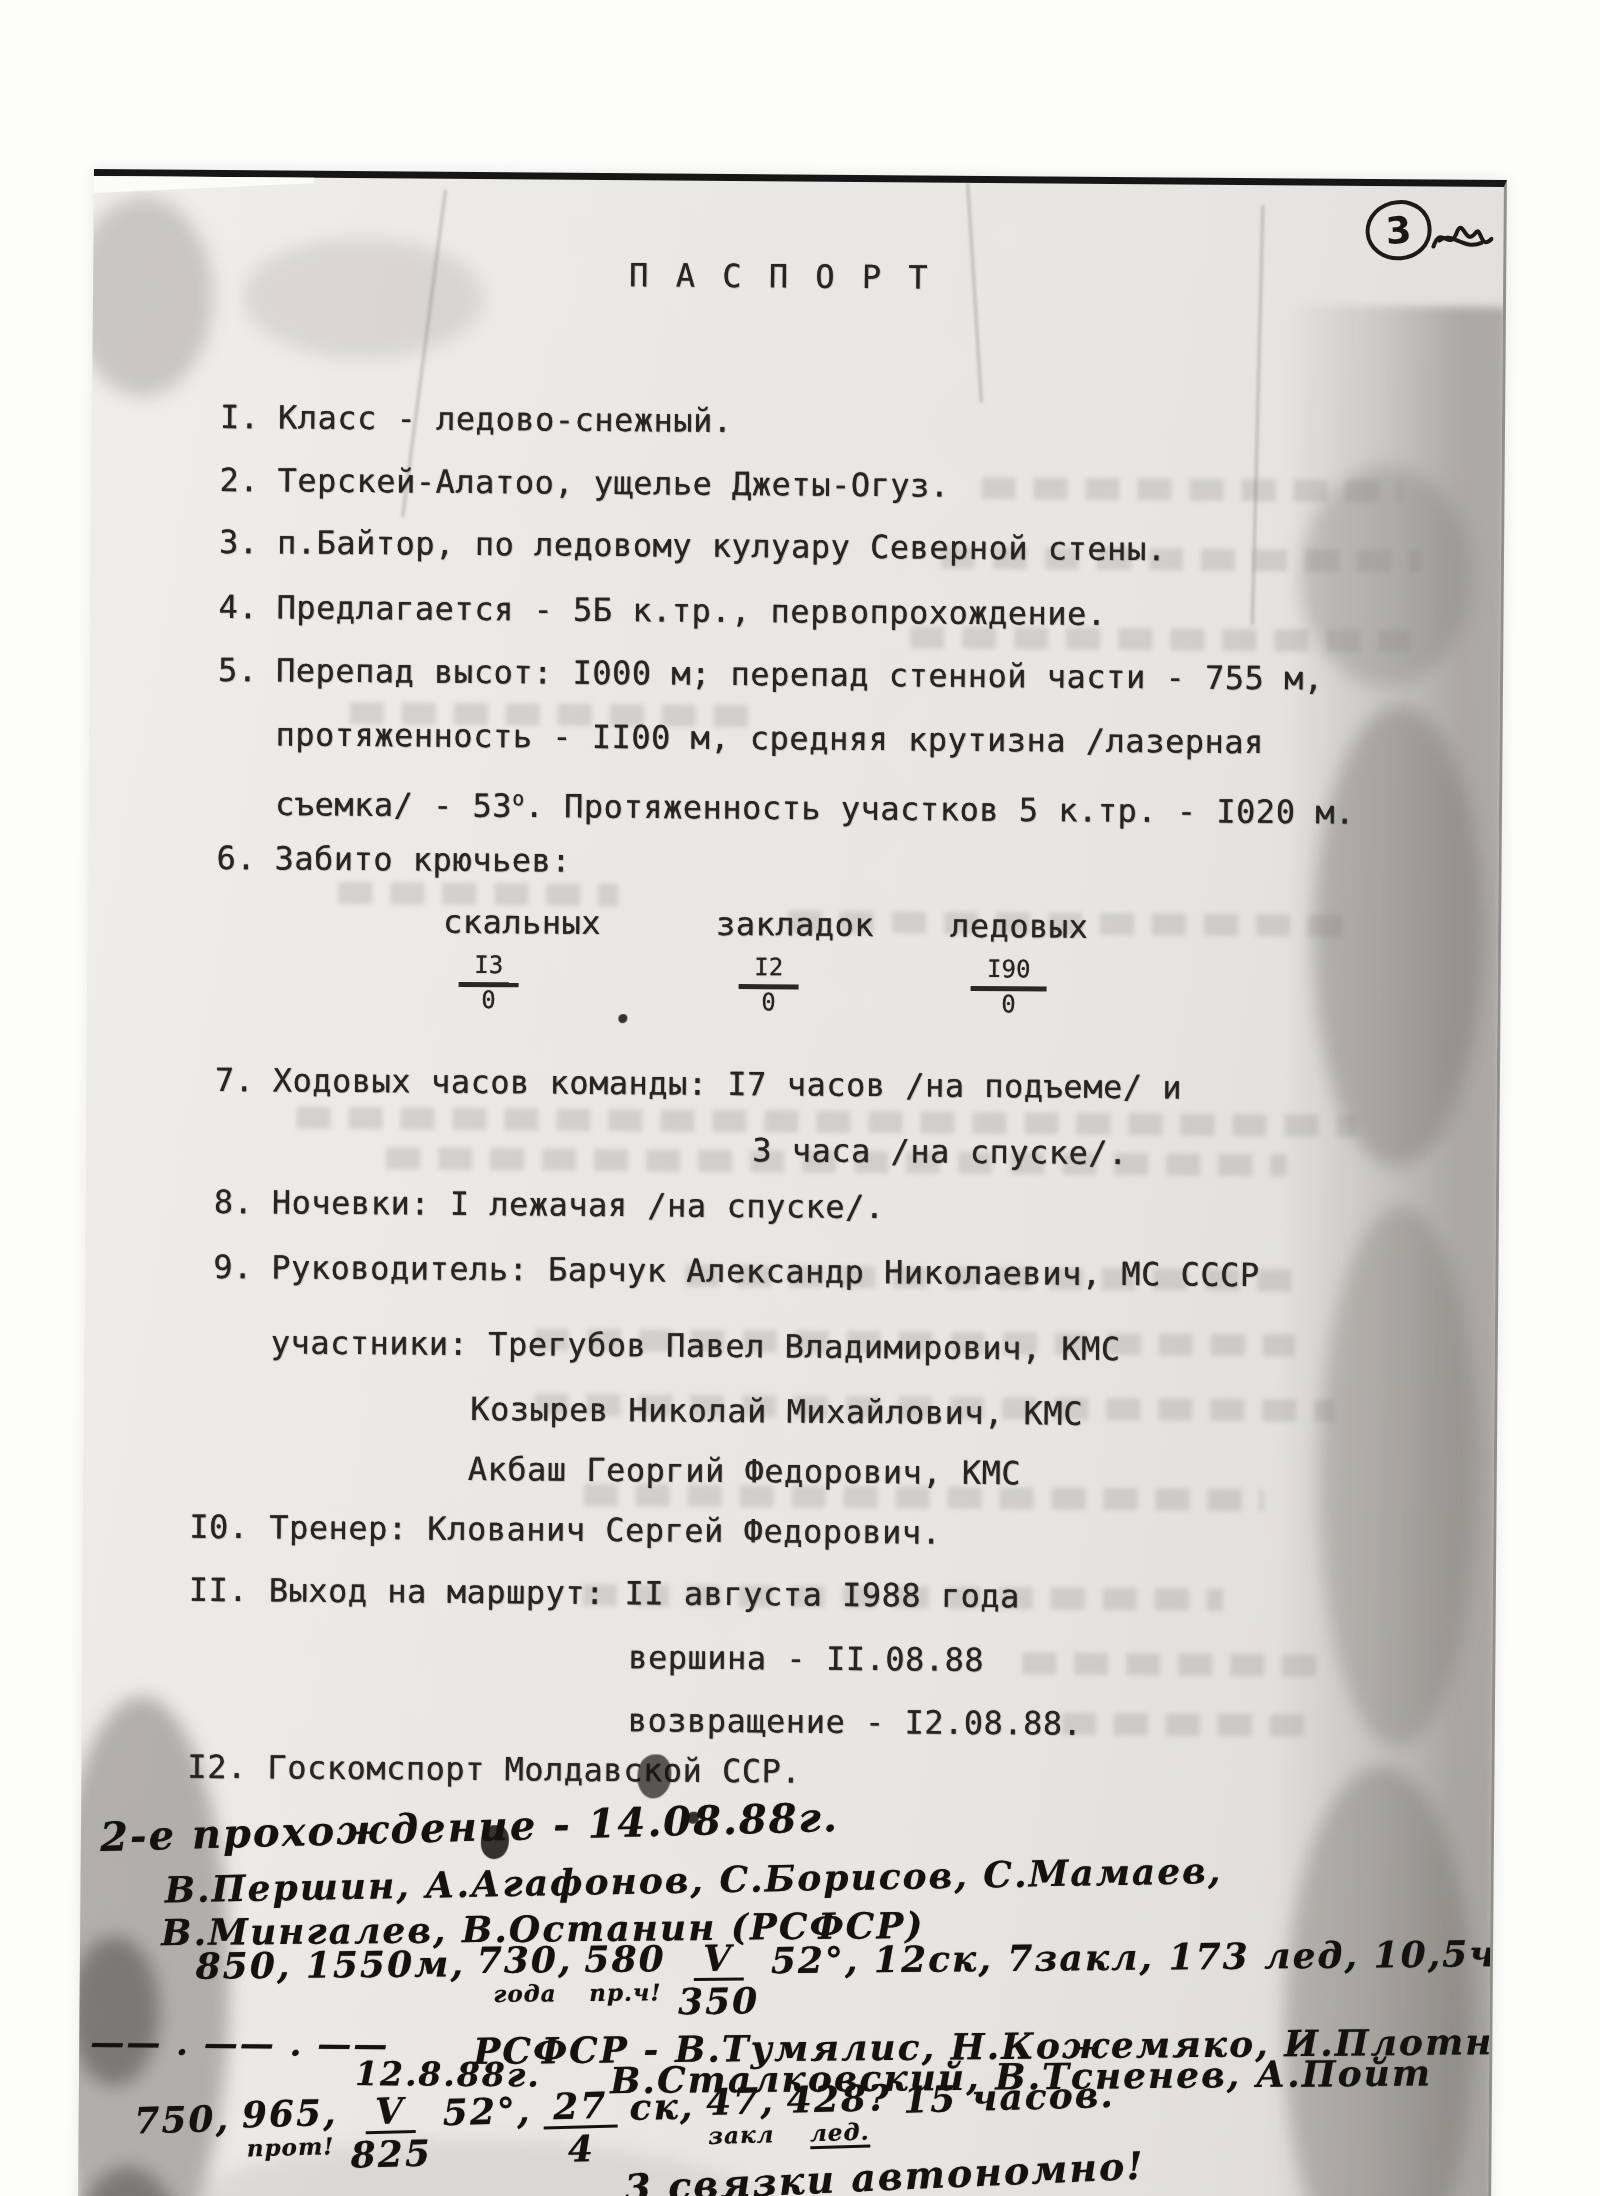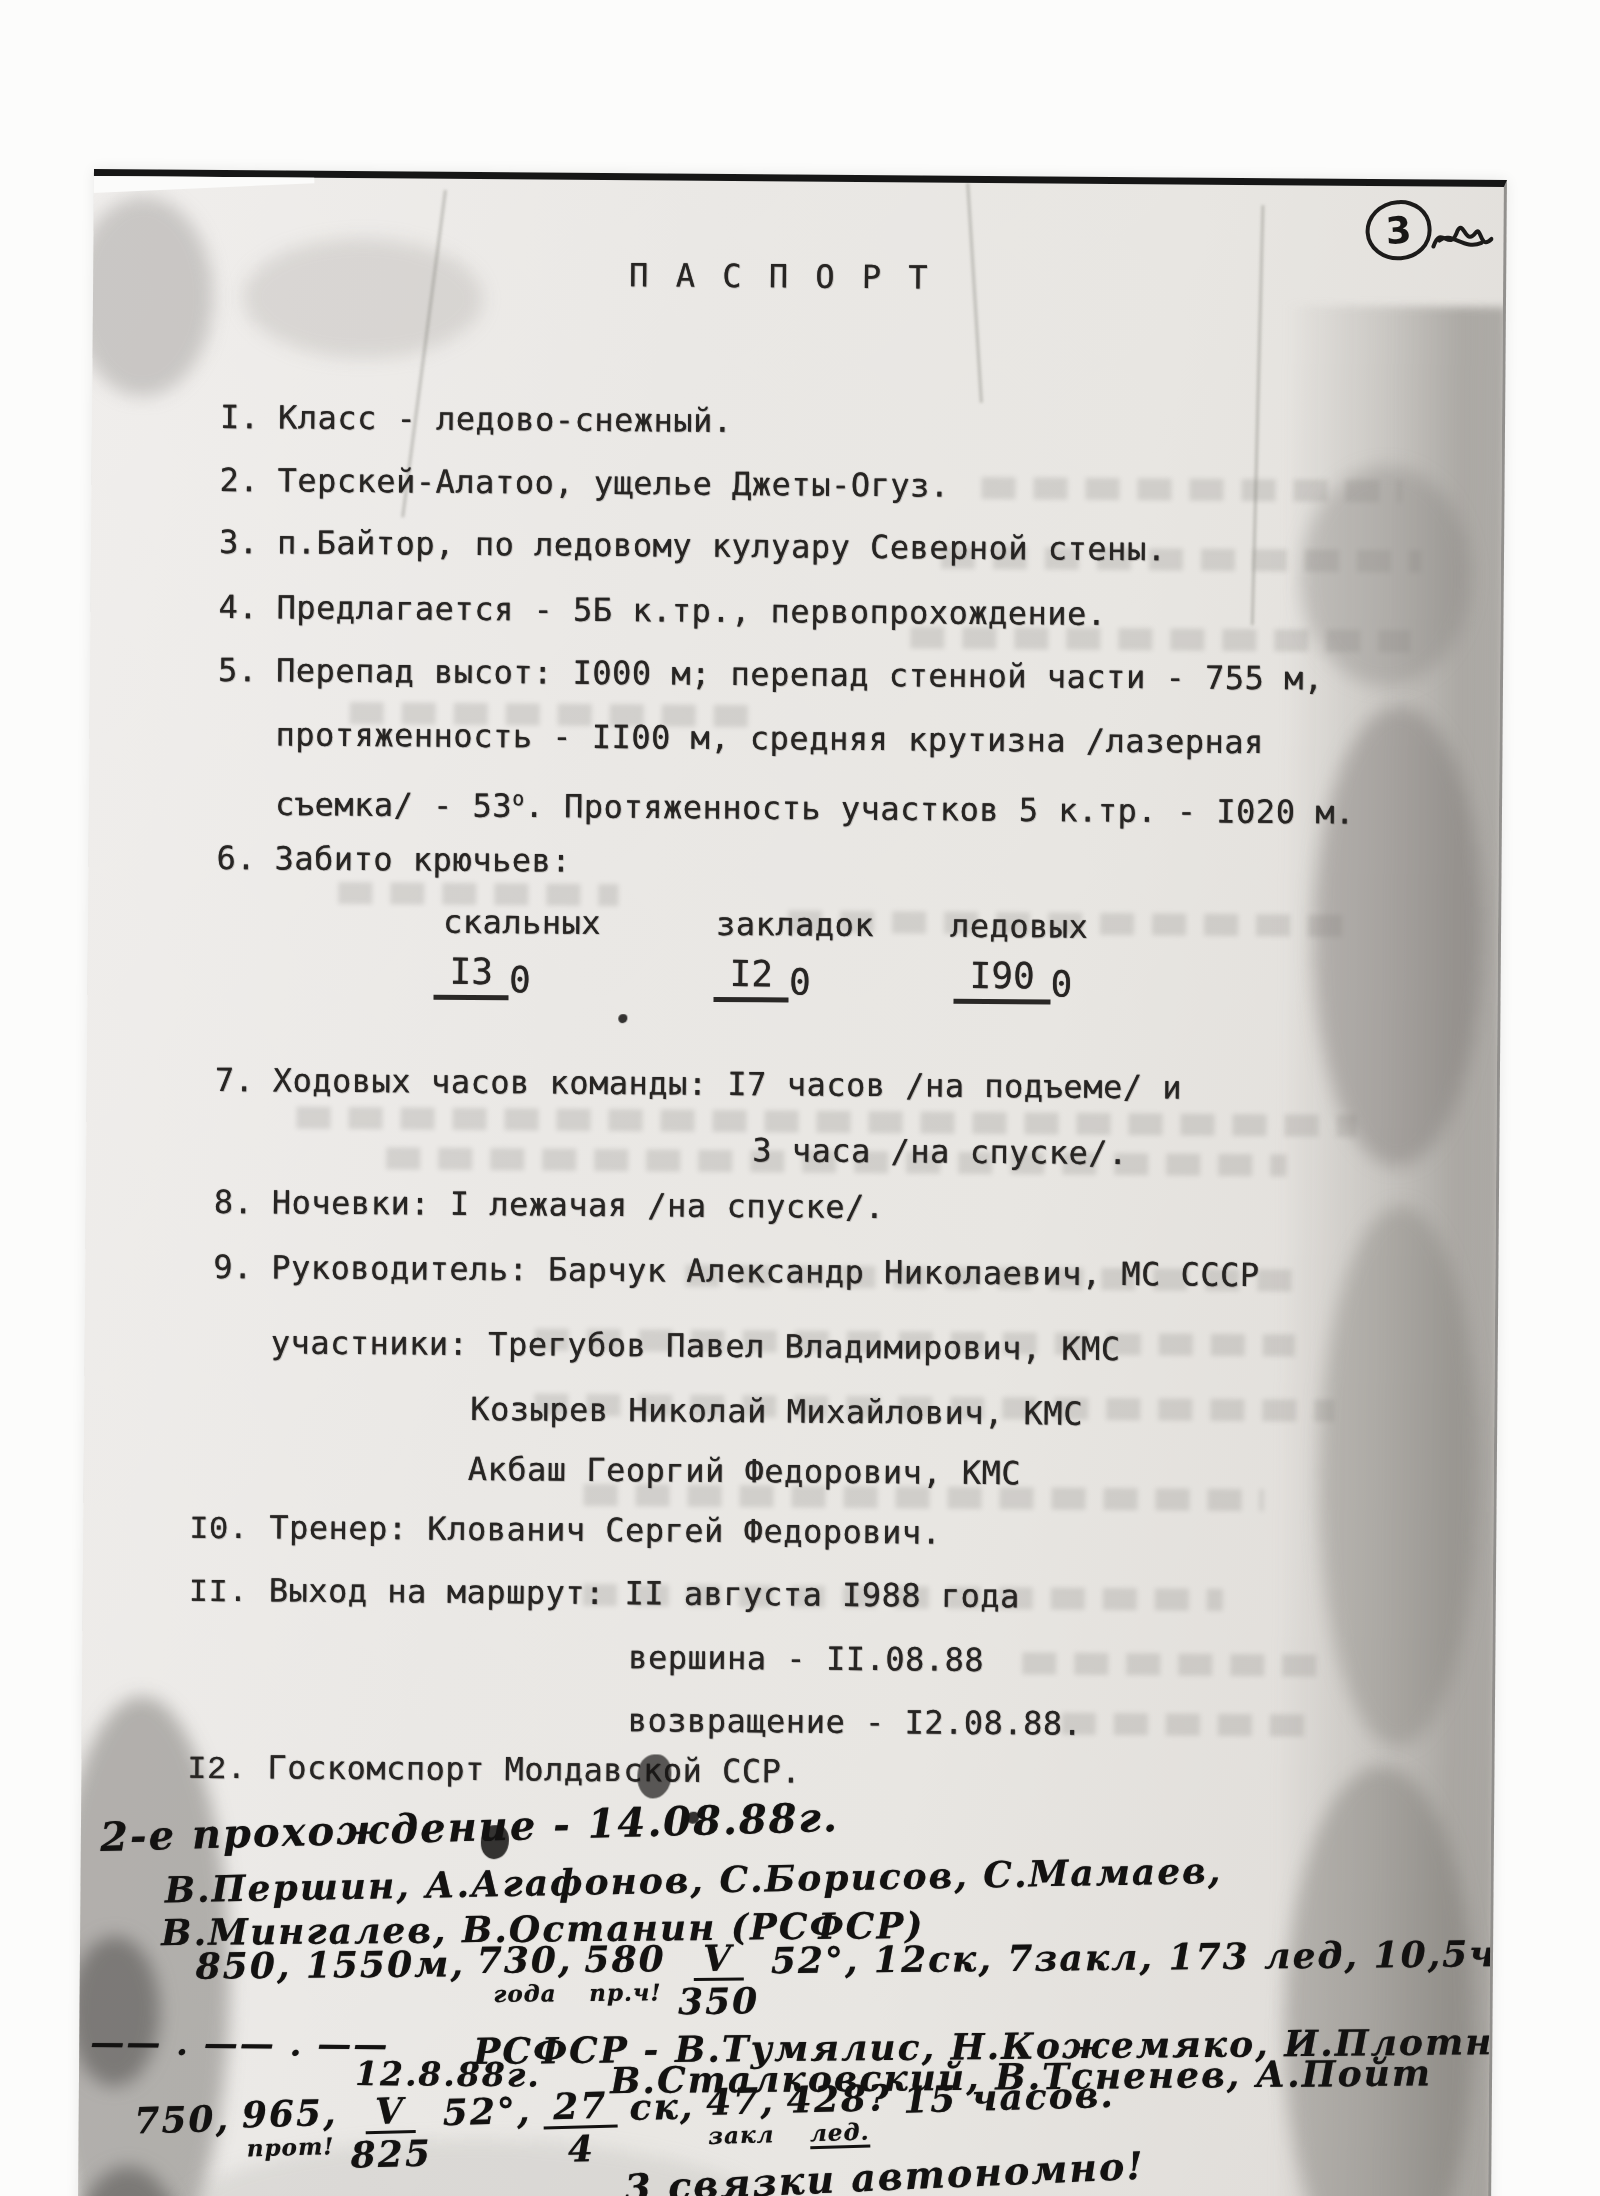--- a/index.html
+++ b/index.html
@@ -8,24 +8,24 @@
   
   .page{position:absolute;left:94px;top:169px;width:1410px;height:2120px;
         background:linear-gradient(100deg,#f0eeec 0%,#eae8e5 35%,#e8e6e2 62%,#e0ddd9 90%,#d6d3ce 100%);
         border-top:7px solid #161616;border-right:3px solid rgba(70,68,64,.55);
         transform:rotate(.45deg);transform-origin:0 0;overflow:hidden;
         box-shadow:0 0 14px rgba(0,0,0,.08);}
   .typed{position:absolute;font-family:"DejaVu Sans Mono",monospace;font-size:32px;line-height:42px;
          color:#272523;white-space:pre;letter-spacing:.5px;
          text-shadow:0 0 1px rgba(25,23,21,.75),1px 1px 0 rgba(25,23,21,.14);}
   .typed .no{display:inline-block;min-width:58px;}
-  .typed .no3{display:inline-block;min-width:80px;font-family:Liberation Mono, monospace;}
+  .typed .no3{display:inline-block;min-width:80px;}
   .title{font-size:32px;letter-spacing:4px;}
-  .tfrac{position:absolute;width:110px;display:flex;flex-direction:row;align-items:flex-end;
-         font-family:"DejaVu Sans Mono",monospace;font-size:36px;color:#272523;line-height:1.08;
+  .tfrac{position:absolute;width:110px;display:flex;flex-direction:column;align-items:center;
+         font-family:"DejaVu Sans Mono",monospace;font-size:24px;color:#272523;line-height:1.08;
          text-shadow:0 0 1px rgba(25,23,21,.75);}
   .tfrac .fnum{border-bottom:5px solid #2a2826;padding:0 16px 3px;}
   .tfrac .fden{padding-top:1px;}
   sup{font-size:.62em;}
   
   .hw{position:absolute;font-family:"DejaVu Serif",serif;font-style:italic;font-weight:600;
       color:#131211;white-space:pre;letter-spacing:2px;font-size:36px;
       text-shadow:0 0 1px rgba(10,10,10,.6);}
   .stats{display:flex;align-items:flex-start;gap:12px;white-space:nowrap;}
   .stack{display:inline-flex;flex-direction:column;align-items:center;line-height:1;}

